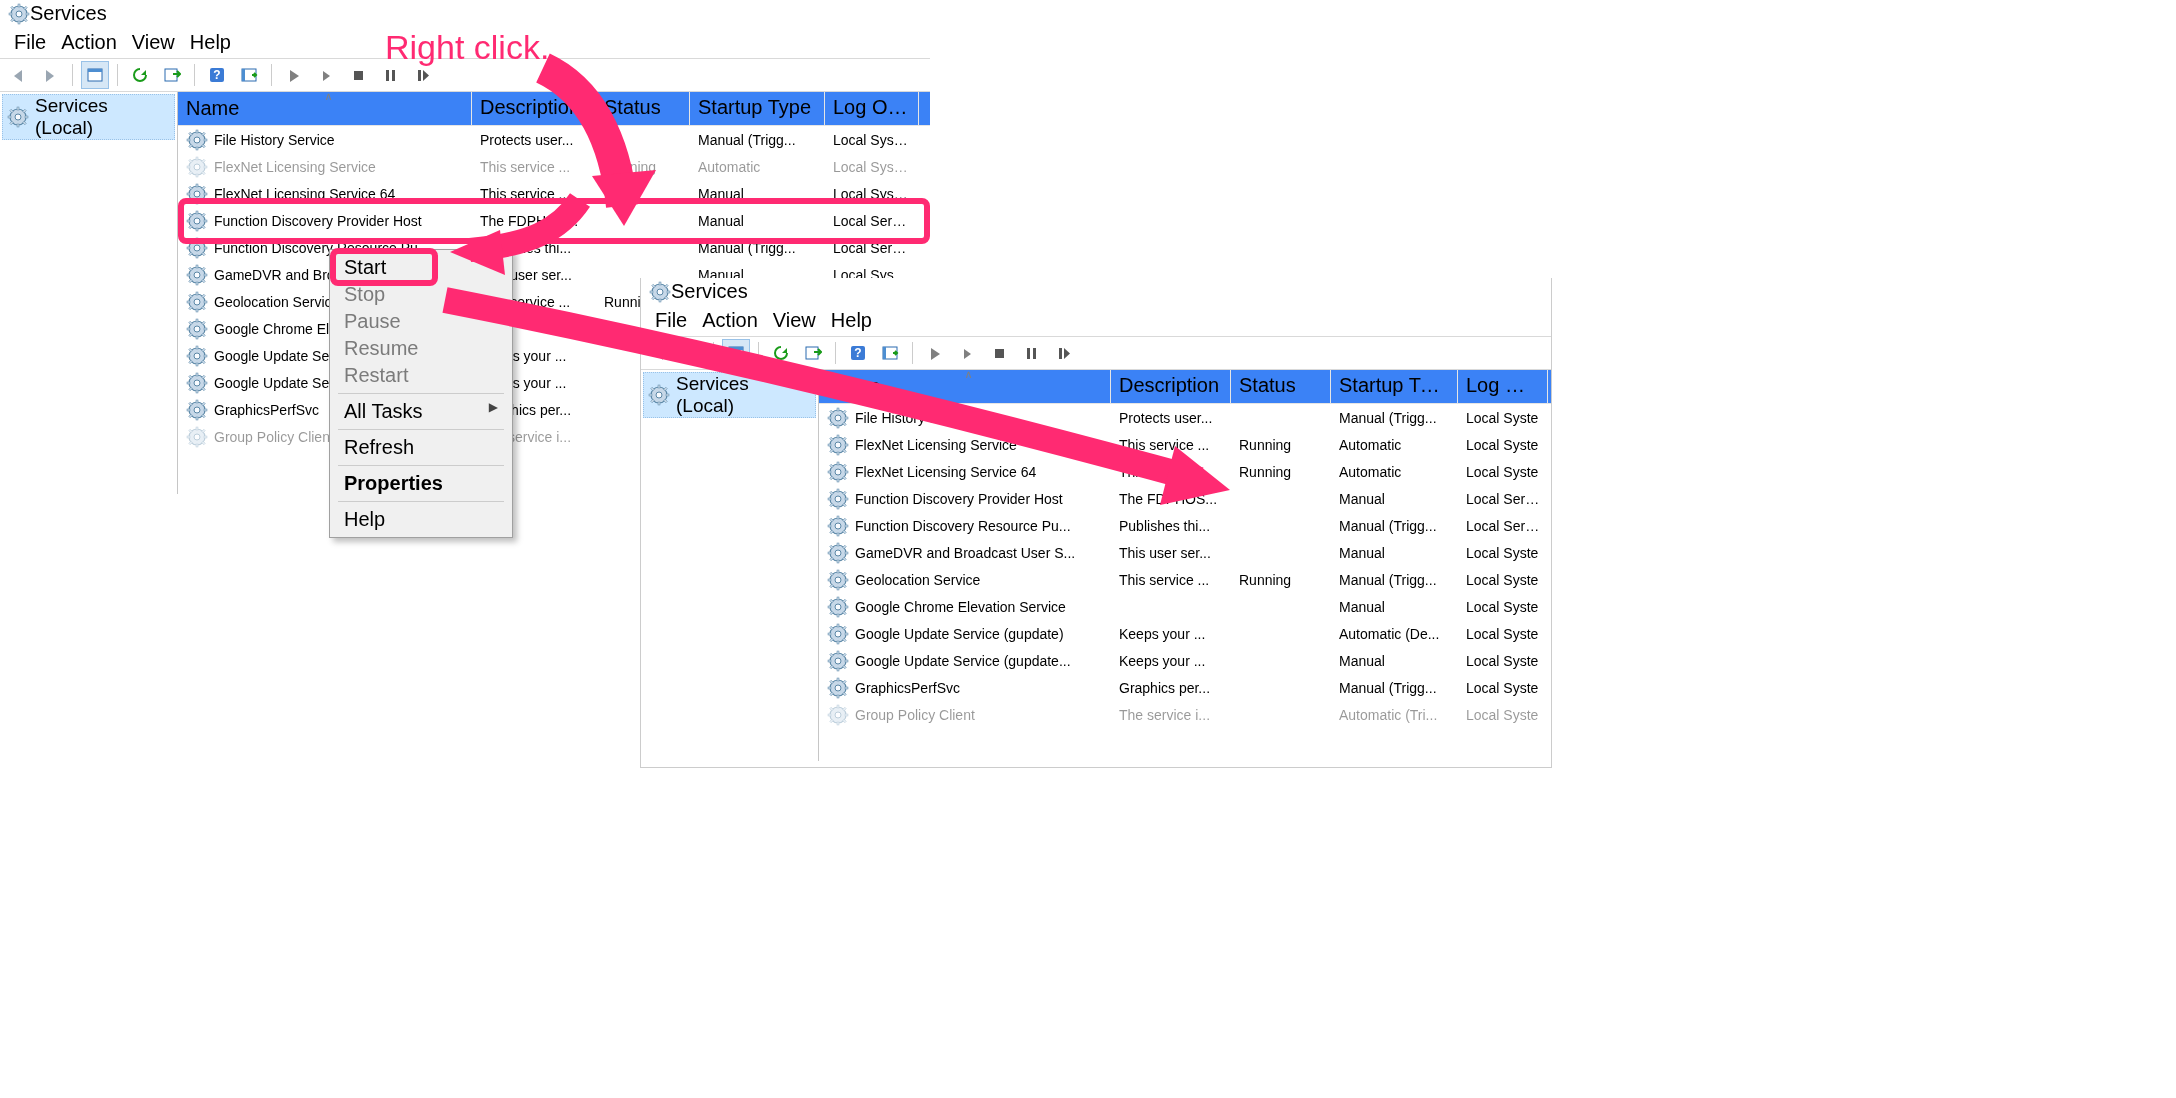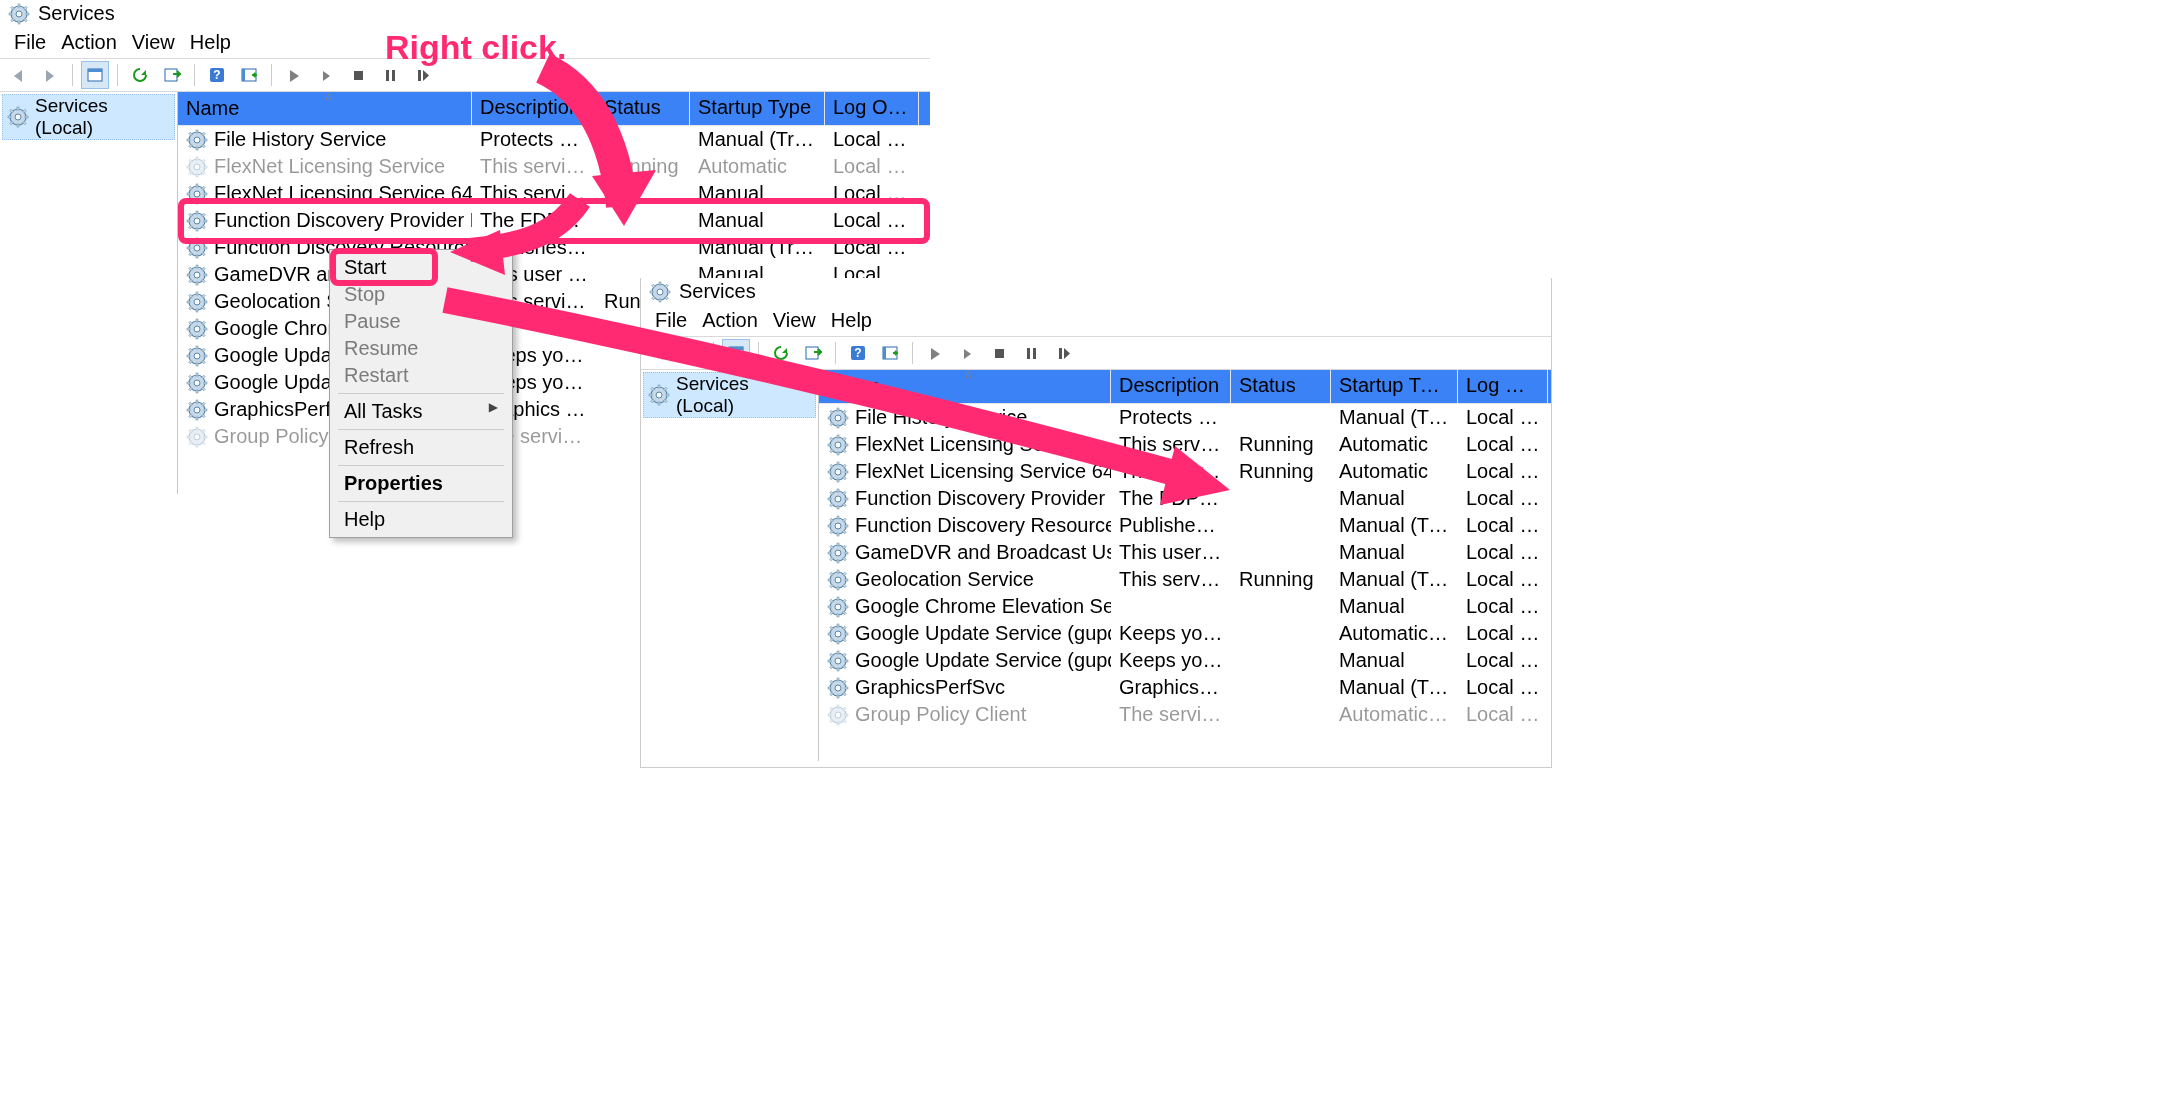--- a/index.html
+++ b/index.html
@@ -12,21 +12,21 @@
     font-size: 19px;
     background: #fff;
     color: #000;
     overflow: hidden;
     position: relative;
   }
 
   
   .gear-svg { width: 22px; height: 22px; flex: none; }
   .svc-gear { width: 22px; height: 22px; margin-right: 6px; flex: none; }
-  .title-bar { display: flex; align-items: center; gap: 8px; padding: 2px 6px 2px 8px; }
+  .title-bar { display: flex; align-items: center; gap: 0; padding: 2px 6px 2px 8px; }
   .title-text { font-size: 20px; }
 
   
   .svc-window {
     position: absolute;
     background: #fff;
     border: 1px solid #ccc;
   }
   .menu-bar { display: flex; gap: 15px; padding: 4px 12px 4px 14px; font-size: 20px; }
   .menu-item { cursor: default; }
@@ -92,21 +92,21 @@
     position: absolute;
     left: 50%; top: -2px;
     font-size: 11px;
     color: #808080;
   }
 
   .data-row {
     display: flex;
     height: 27px;
     align-items: center;
-    font-size: 20px;
+    font-size: 14px;
     white-space: nowrap;
   }
   .data-row .cell {
     padding: 0 8px;
     overflow: hidden;
     text-overflow: ellipsis;
   }
   .data-row.faded { opacity: 0.4; }
 
   
@@ -144,21 +144,21 @@
     display: flex; justify-content: space-between; align-items: flex-start;
   }
   #ctx-menu .citem.disabled { color: #7b7b7b; }
   #ctx-menu .csep { height: 1px; background: #ccc; margin: 4px 6px; }
   #ctx-menu .citem.bold { font-weight: 700; }
   .chevron-right { font-size: 12px; color: #444; }
 
   
   .annot-text {
     position: absolute;
-    font-weight: 700;
+    font-weight: 400;
     font-size: 34px;
     color: #ff2a72;
   }
   .annot-box {
     position: absolute;
     border: 6px solid #ff2a72;
     border-radius: 8px;
     pointer-events: none;
     z-index: 40;
   }

